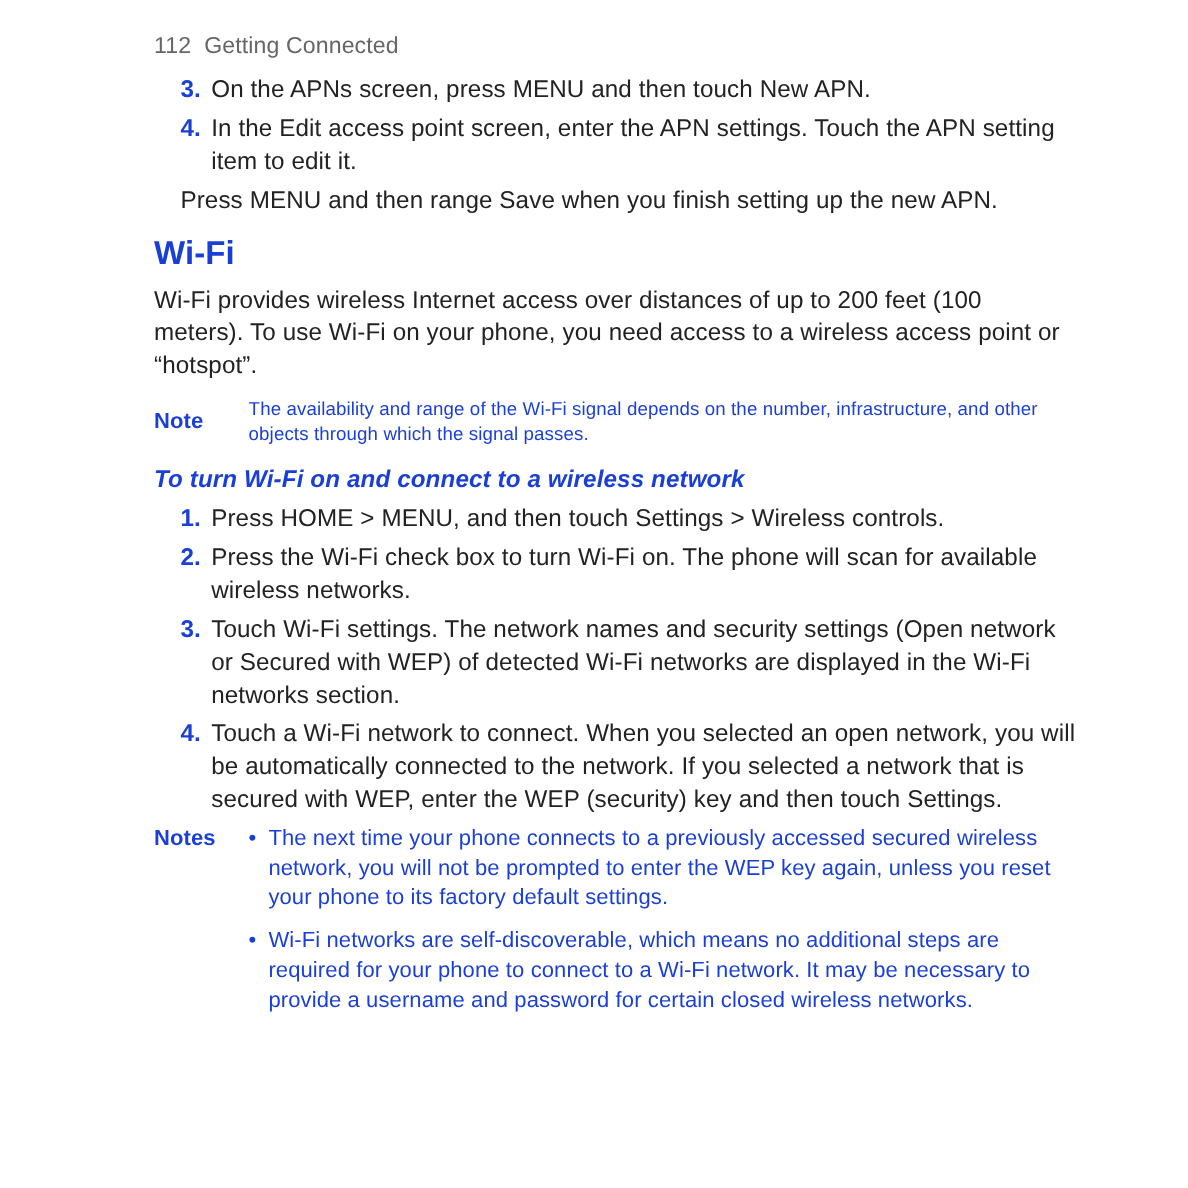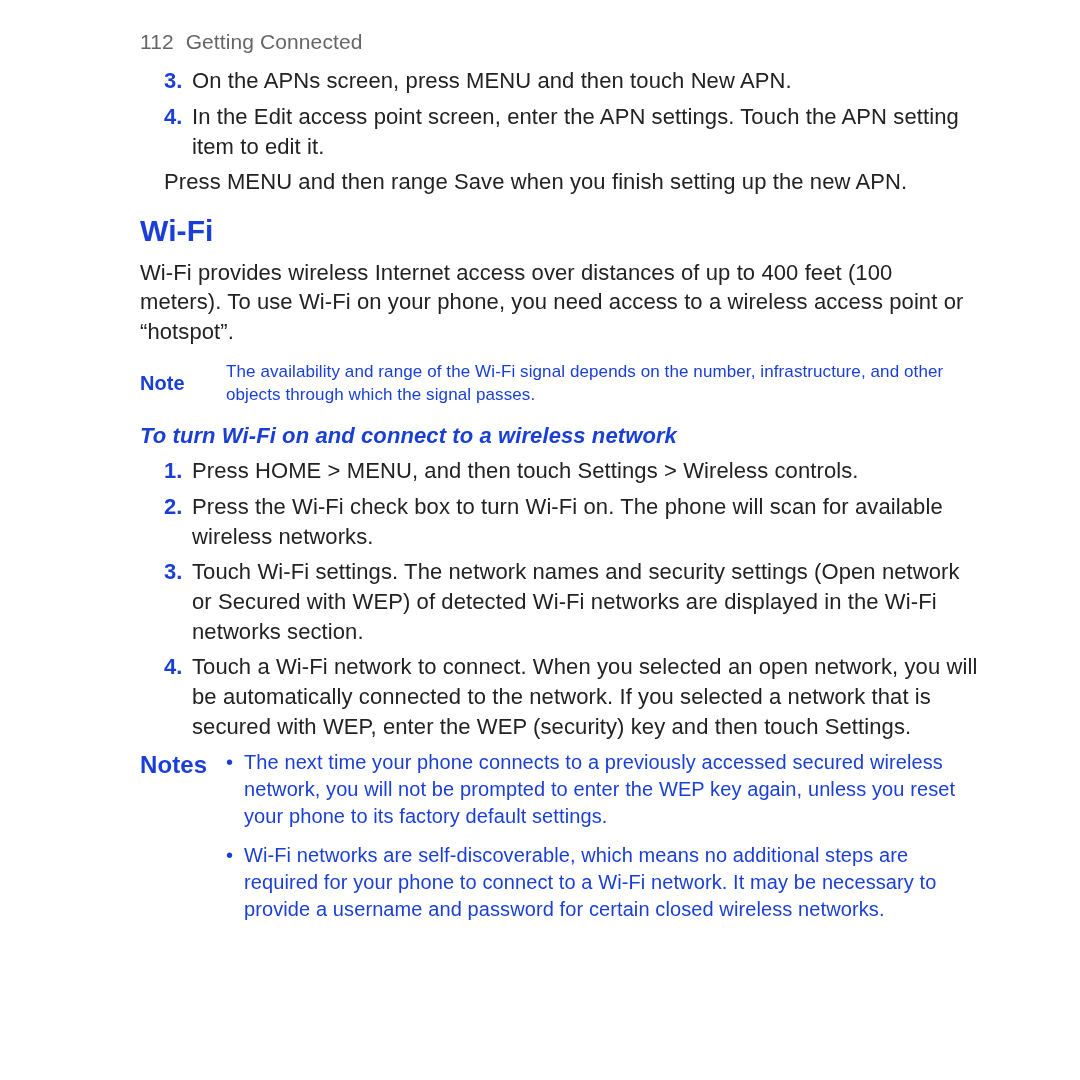--- a/index.html
+++ b/index.html
@@ -74,21 +74,21 @@
     flex: 1;
     line-height: 1.35;
   }
   .notes-list {
     display: flex;
     margin: 8px 0 2px 0;
   }
   .notes-label {
     color: #1a3fd6;
     font-weight: 700;
-    font-size: 24px;
+    font-size: 20px;
     min-width: 80px;
     padding-right: 6px;
   }
   .notes-items {
     flex: 1;
   }
   .notes-bullet {
     display: flex;
     color: #1a3fd6;
     font-size: 20px;
@@ -120,21 +120,21 @@
     <div class="num">4.</div>
     <div class="txt">In the Edit access point screen, enter the APN settings. Touch the APN setting item to edit it.</div>
   </div>
 
   <div class="para">
     <span>Press MENU and then range </span><b>Save</b><span> when you finish setting up the new APN.</span>
   </div>
 
   <div class="heading">Wi-Fi</div>
 
-  <div class="para no-indent">Wi-Fi provides wireless Internet access over distances of up to 400 feet (100 meters). To use Wi-Fi on your phone, you need access to a wireless access point or “hotspot”.</div>
+  <div class="para no-indent">Wi-Fi provides wireless Internet access over distances of up to 200 feet (100 meters). To use Wi-Fi on your phone, you need access to a wireless access point or “hotspot”.</div>
 
   <div class="note-row">
     <div class="note-label">Note</div>
     <div class="note-text">The availability and range of the Wi-Fi signal depends on the number, infrastructure, and other objects through which the signal passes.</div>
   </div>
 
   <div class="subheading">To turn Wi-Fi on and connect to a wireless network</div>
 
   <div class="ol-item">
     <div class="num">1.</div>

